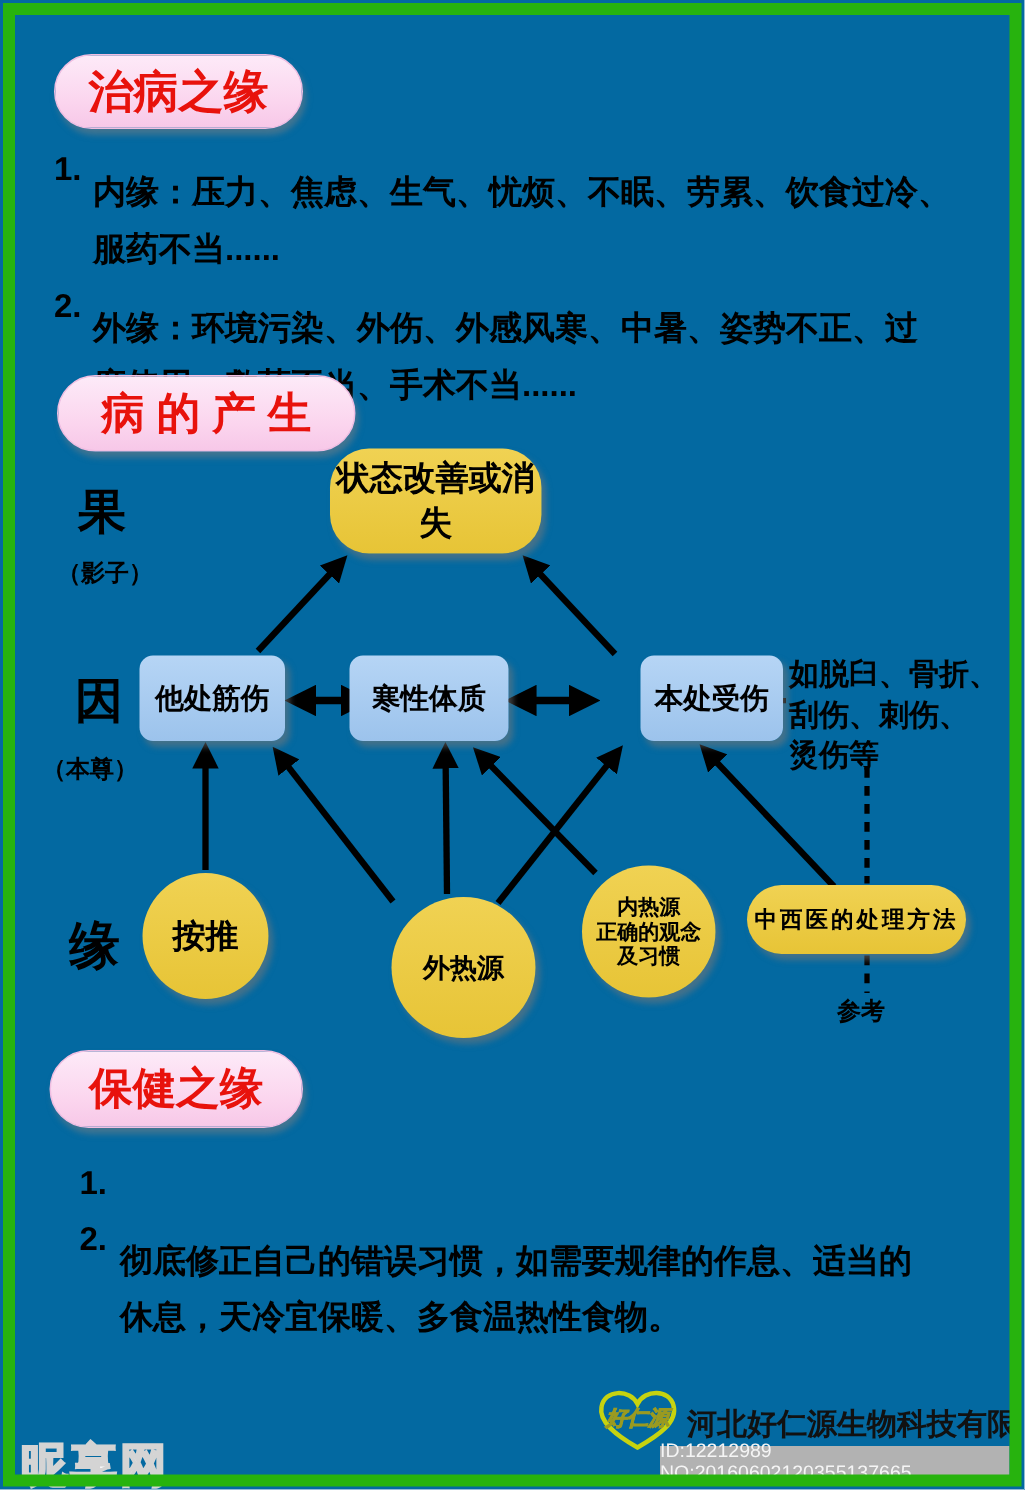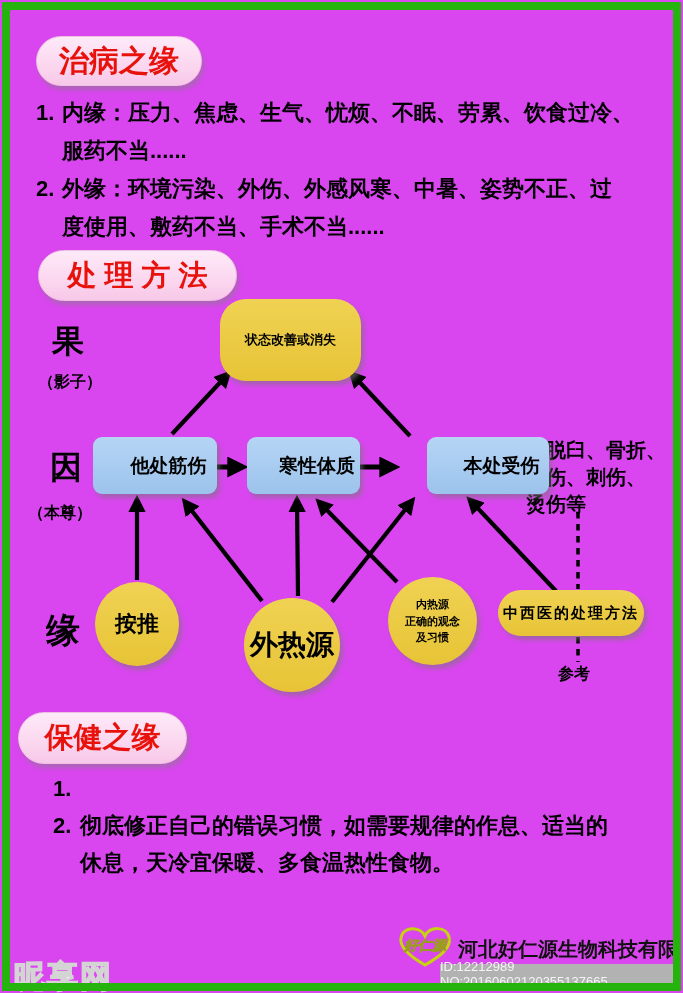--- a/index.html
+++ b/index.html
@@ -1,41 +1,41 @@
 <!DOCTYPE html>
 <html><head>
 <meta charset="utf-8">
 <style>
   html,body{margin:0;padding:0;background:#fff;}
-  .page{position:relative;width:683px;height:993px;background:#d946ef;overflow:hidden;
+  .page{position:relative;width:683px;height:993px;background:#0369a1;overflow:hidden;
         font-family:"Liberation Sans",sans-serif;}
   .frame{position:absolute;left:2px;top:2px;right:2px;bottom:2px;
          border:8px solid #27b30e;pointer-events:none;z-index:50;}
   
   .pill{position:absolute;display:flex;align-items:center;justify-content:center;
         background:linear-gradient(180deg,#fdeaf8 0%,#fbd5ee 65%,#f7c8e8 100%);
         border:1px solid #f0bfe2;border-radius:27px;
         box-shadow:2px 4px 4px rgba(130,130,130,.5);}
   .pill span{color:#e8120c;font-weight:700;}
   
   .list{position:absolute;color:#000;font-weight:700;font-size:22px;line-height:38px;}
   .li{display:flex;}
   .li .num{flex:0 0 26px;}
-  .li .txt{white-space:pre-line;}
+  .li .txt{white-space:pre-line;margin-top:15px;}
   
   .rowlabel{position:absolute;color:#000;font-weight:700;}
   
   .ynode{position:absolute;display:flex;align-items:center;justify-content:center;
          background:linear-gradient(180deg,#f0d253 0%,#e7c436 100%);
          box-shadow:3px 4px 4px rgba(120,120,120,.55);color:#000;font-weight:700;
          text-align:center;}
   .bnode{position:absolute;display:flex;align-items:center;justify-content:center;
          background:linear-gradient(180deg,#b6d5f5 0%,#9cc3ec 100%);
          border-radius:9px;box-shadow:3px 4px 4px rgba(120,120,120,.55);
-         color:#000;font-weight:700;text-align:center;padding-left:27px;}
+         color:#000;font-weight:700;text-align:center;}
   .circle{border-radius:50%;}
   .prewrap{white-space:pre-line;}
   svg.arrows{position:absolute;left:0;top:0;z-index:5;pointer-events:none;}
   .node{z-index:6;}
   
   .wm{position:absolute;left:14px;top:956px;display:flex;align-items:baseline;
       color:#fff;-webkit-text-stroke:1.4px #d4d4d4;font-weight:700;}
   .wm .site{font-size:31px;letter-spacing:2px;}
   .wm .url{font-size:22px;font-style:italic;margin-left:9px;}
   .company{position:absolute;left:458px;top:936px;font-size:20px;font-weight:700;color:#111;}
@@ -59,21 +59,21 @@
 服药不当......</span>
     </div>
     <div class="li">
       <span class="num">2.</span>
       <span class="txt">外缘：环境污染、外伤、外感风寒、中暑、姿势不正、过
 度使用、敷药不当、手术不当......</span>
     </div>
   </div>
 
   <div class="pill" style="left:38px;top:250px;width:197px;height:49px;">
-    <span style="font-size:29px;letter-spacing:8px;padding-left:8px;">处理方法</span>
+    <span style="font-size:29px;letter-spacing:8px;padding-left:8px;">病的产生</span>
   </div>
 
   <div class="rowlabel" style="left:52px;top:320px;font-size:32px;">果</div>
   <div class="rowlabel" style="left:38px;top:372px;font-size:16px;">（影子）</div>
   <div class="rowlabel" style="left:50px;top:446px;font-size:32px;">因</div>
   <div class="rowlabel" style="left:28px;top:503px;font-size:16px;">（本尊）</div>
   <div class="rowlabel" style="left:46px;top:608px;font-size:34px;">缘</div>
 
   <svg class="arrows" width="683" height="993" viewBox="0 0 683 993">
     <defs>
@@ -95,42 +95,42 @@
       <line x1="196" y1="467" x2="242" y2="467" marker-start="url(#ah)" marker-end="url(#ah)"></line>
       <line x1="343" y1="467" x2="394" y2="467" marker-start="url(#ah)" marker-end="url(#ah)"></line>
     </g>
     <g stroke="#000" stroke-width="3.5" stroke-dasharray="6.5 5.5">
       <line x1="497" y1="467" x2="524" y2="467"></line>
       <line x1="578" y1="512" x2="578" y2="589"></line>
       <line x1="578" y1="637" x2="578" y2="662"></line>
     </g>
   </svg>
 
-  <div class="ynode node" style="left:220px;top:299px;width:141px;height:82px;border-radius:26px;font-size:13px;">状态改善或消失</div>
+  <div class="ynode node" style="left:220px;top:299px;width:141px;height:70px;border-radius:26px;font-size:22px;">状态改善或消失</div>
 
   <div class="bnode node" style="left:93px;top:437px;width:97px;height:57px;font-size:19px;">他处筋伤</div>
-  <div class="bnode node" style="left:247px;top:437px;width:86px;height:57px;font-size:19px;">寒性体质</div>
+  <div class="bnode node" style="left:233px;top:437px;width:106px;height:57px;font-size:19px;">寒性体质</div>
   <div class="bnode node" style="left:399px;top:437px;width:95px;height:57px;font-size:19px;margin-left:28px;">本处受伤</div>
 
   <div class="rowlabel prewrap" style="left:526px;top:437px;font-size:20px;line-height:27px;">如脱臼、骨折、
 刮伤、刺伤、
 烫伤等</div>
 
   <div class="ynode node circle" style="left:95px;top:582px;width:84px;height:84px;font-size:22px;">按推</div>
-  <div class="ynode node circle" style="left:244px;top:598px;width:96px;height:94px;font-size:28px;">外热源</div>
-  <div class="ynode node circle" style="left:388px;top:577px;width:89px;height:88px;font-size:11px;line-height:16.5px;flex-direction:column;">
+  <div class="ynode node circle" style="left:261px;top:598px;width:96px;height:94px;font-size:18px;">外热源</div>
+  <div class="ynode node circle" style="left:388px;top:577px;width:89px;height:88px;font-size:14px;line-height:16.5px;flex-direction:column;">
     <span>内热源</span>
     <span>正确的观念</span>
     <span>及习惯</span>
   </div>
   <div class="ynode node" style="left:498px;top:590px;width:146px;height:46px;border-radius:23px;font-size:15px;letter-spacing:2px;">中西医的处理方法</div>
 
   <div class="rowlabel" style="left:558px;top:664px;font-size:16px;">参考</div>
 
-  <div class="pill" style="left:18px;top:700px;width:167px;height:50px;margin-top:12px;">
+  <div class="pill" style="left:33px;top:700px;width:167px;height:50px;">
     <span style="font-size:29px;">保健之缘</span>
   </div>
 
   <div class="list" style="left:53px;top:770px;width:600px;line-height:37px;">
     <div class="li">
       <span class="num" style="flex-basis:27px;">1.</span>
     </div>
     <div class="li">
       <span class="num" style="flex-basis:27px;">2.</span>
       <span class="txt">彻底修正自己的错误习惯，如需要规律的作息、适当的

